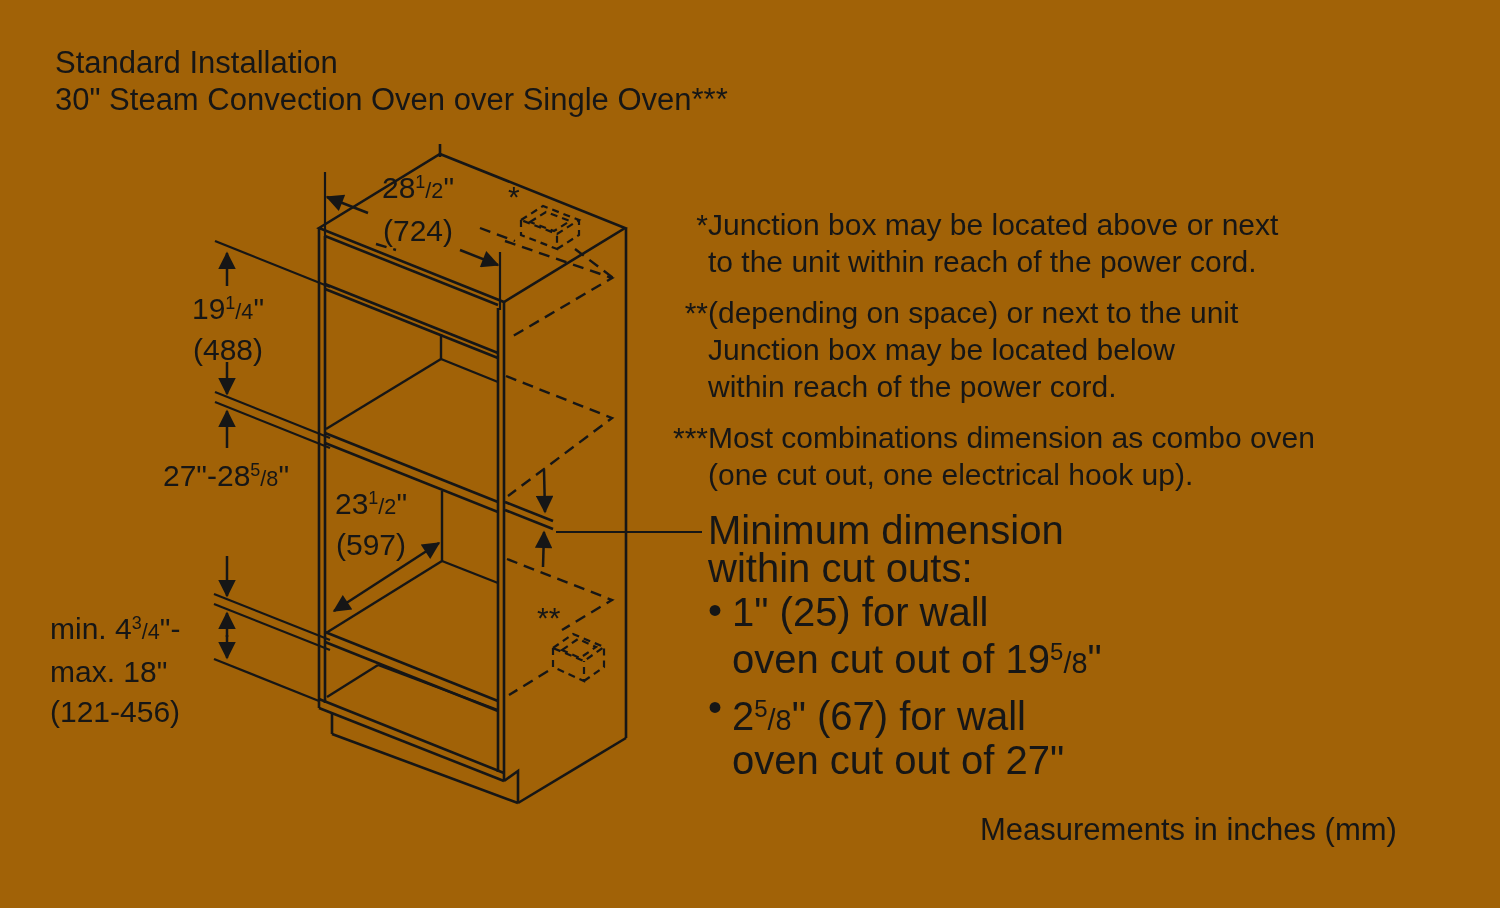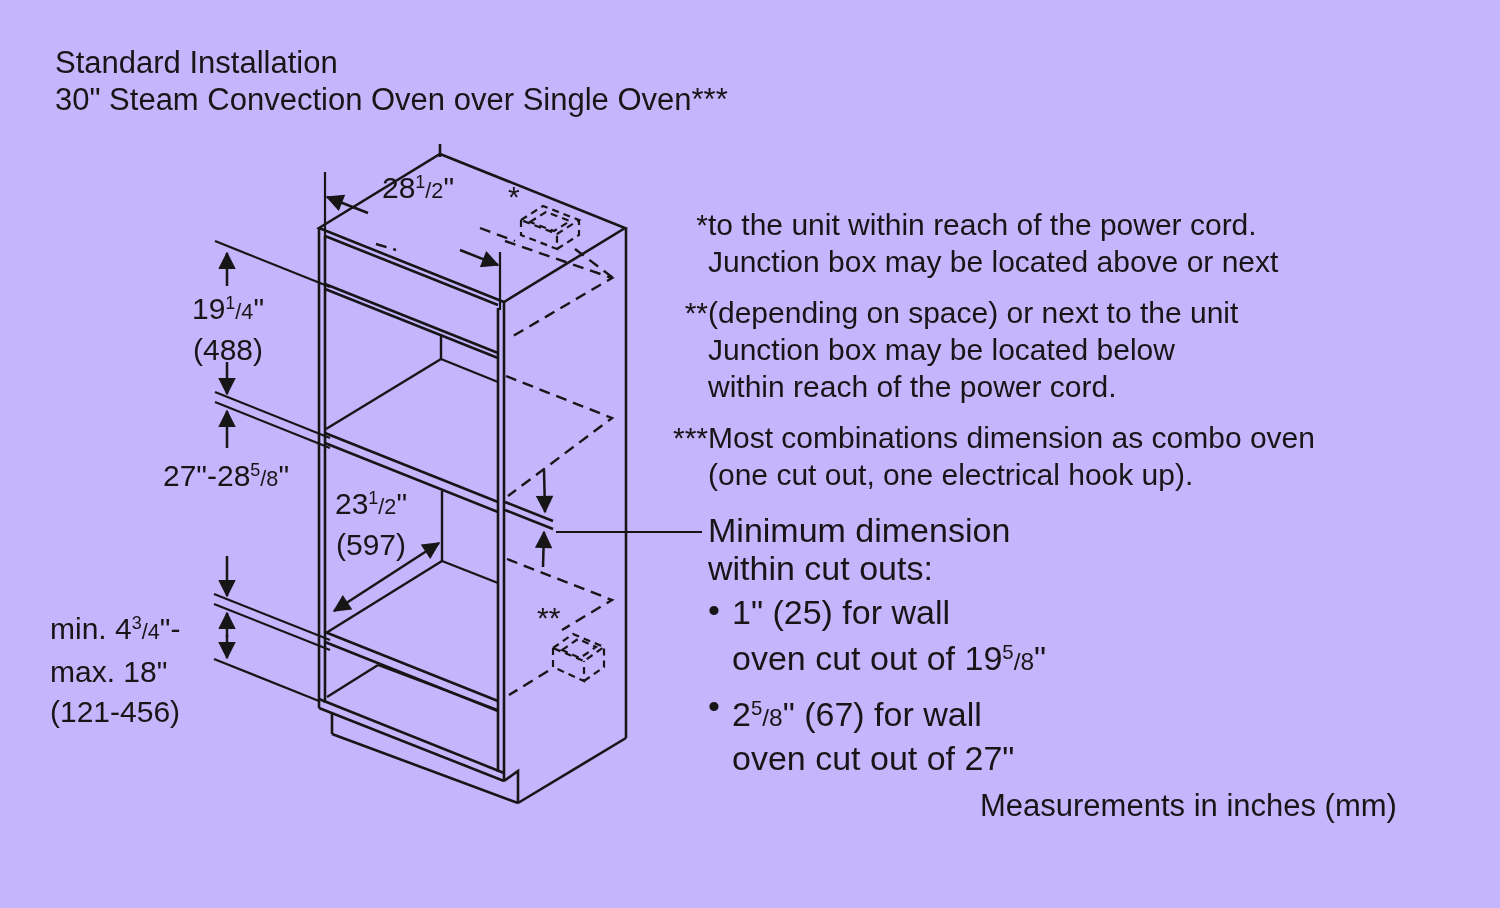--- a/index.html
+++ b/index.html
@@ -1,20 +1,20 @@
 <!DOCTYPE html>
 <html><head>
 <meta charset="utf-8">
 <style>
   html,body{margin:0;padding:0;background:#fff;}
-  #stage{position:relative;width:1500px;height:908px;background:#c4b5fd;overflow:hidden;
+  #stage{position:relative;width:1500px;height:908px;background:#a16207;overflow:hidden;
          font-family:"Liberation Sans", sans-serif;color:#161616;}
   .abs{position:absolute;}
   svg{position:absolute;left:0;top:0;}
-  .txt{font-size:34px;line-height:38px;white-space:nowrap;}
+  .txt{font-size:40px;line-height:38px;white-space:nowrap;}
   .title{font-size:31px;line-height:37px;}
   .dim{font-size:30px;line-height:38px;text-align:center;}
   .dim-left{text-align:left;line-height:40px;}
   .note{left:650px;font-size:30px;line-height:37px;white-space:nowrap;}
   .note .marker{display:inline-block;width:58px;text-align:right;vertical-align:top;}
   .note .nlines{display:inline-block;vertical-align:top;}
   .note .nline{display:block;}
   .sup{font-size:60%;vertical-align:0.55em;}
   .den{font-size:72%;}
   .star{font-size:30px;}
@@ -121,20 +121,21 @@
     </g>
   </svg>
 
   <div class="abs title" style="left:55px;top:44px;">
     <div>Standard Installation</div>
     <div>30" Steam Convection Oven over Single Oven***</div>
   </div>
 
   <div class="abs dim" style="left:338px;top:162px;width:160px;line-height:40px;">
     <span class="bline"><span>28</span><span class="sup">1</span><span class="den">/2</span><span>"</span></span>
+    <span class="bline">(724)</span>
   </div>
 
   <div class="abs dim" style="left:158px;top:284px;width:140px;">
     <span class="bline"><span>19</span><span class="sup">1</span><span class="den">/4</span><span>"</span></span>
     <span class="bline">(488)</span>
   </div>
 
   <div class="abs dim" style="left:140px;top:451px;width:172px;">
     <span class="bline"><span>27"-28</span><span class="sup">5</span><span class="den">/8</span><span>"</span></span>
   </div>
@@ -148,22 +149,22 @@
     <span class="bline"><span>min. 4</span><span class="sup">3</span><span class="den">/4</span><span>"-</span></span>
     <span class="bline">max. 18"</span>
     <span class="bline">(121-456)</span>
   </div>
 
   <div class="abs star" style="left:508px;top:180px;">*</div>
   <div class="abs star" style="left:537px;top:601px;">**</div>
 
   <div class="abs note" style="top:206px;">
     <span class="marker">*</span><span class="nlines">
+      <span class="nline">Junction box may be located above or next</span>
       <span class="nline">to the unit within reach of the power cord.</span>
-      <span class="nline">Junction box may be located above or next</span>
     </span>
   </div>
 
   <div class="abs note" style="top:294px;">
     <span class="marker">**</span><span class="nlines">
       <span class="nline">(depending on space) or next to the unit</span>
       <span class="nline">Junction box may be located below</span>
       <span class="nline">within reach of the power cord.</span>
     </span>
   </div>
@@ -186,15 +187,15 @@
       <span class="bline"><span>1" (25) for wall</span></span>
       <span class="bline"><span>oven cut out of 19</span><span class="sup">5</span><span class="den">/8</span><span>"</span></span>
     </div>
     <div class="bullet-item">
       <span class="dot">•</span>
       <span class="bline"><span>2</span><span class="sup">5</span><span class="den">/8</span><span>" (67) for wall</span></span>
       <span class="bline"><span>oven cut out of 27"</span></span>
     </div>
   </div>
 
-  <div class="abs title" style="left:980px;top:787px;white-space:nowrap;">Measurements in inches (mm)</div>
+  <div class="abs title" style="left:980px;top:811px;white-space:nowrap;">Measurements in inches (mm)</div>
 
 </div>
 
 </body></html>

